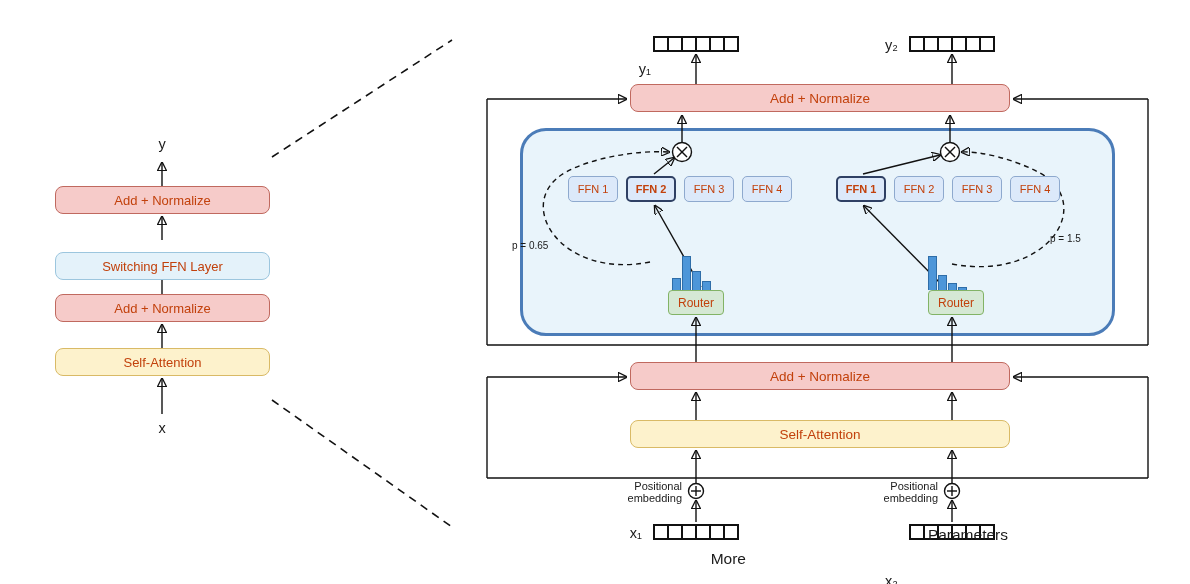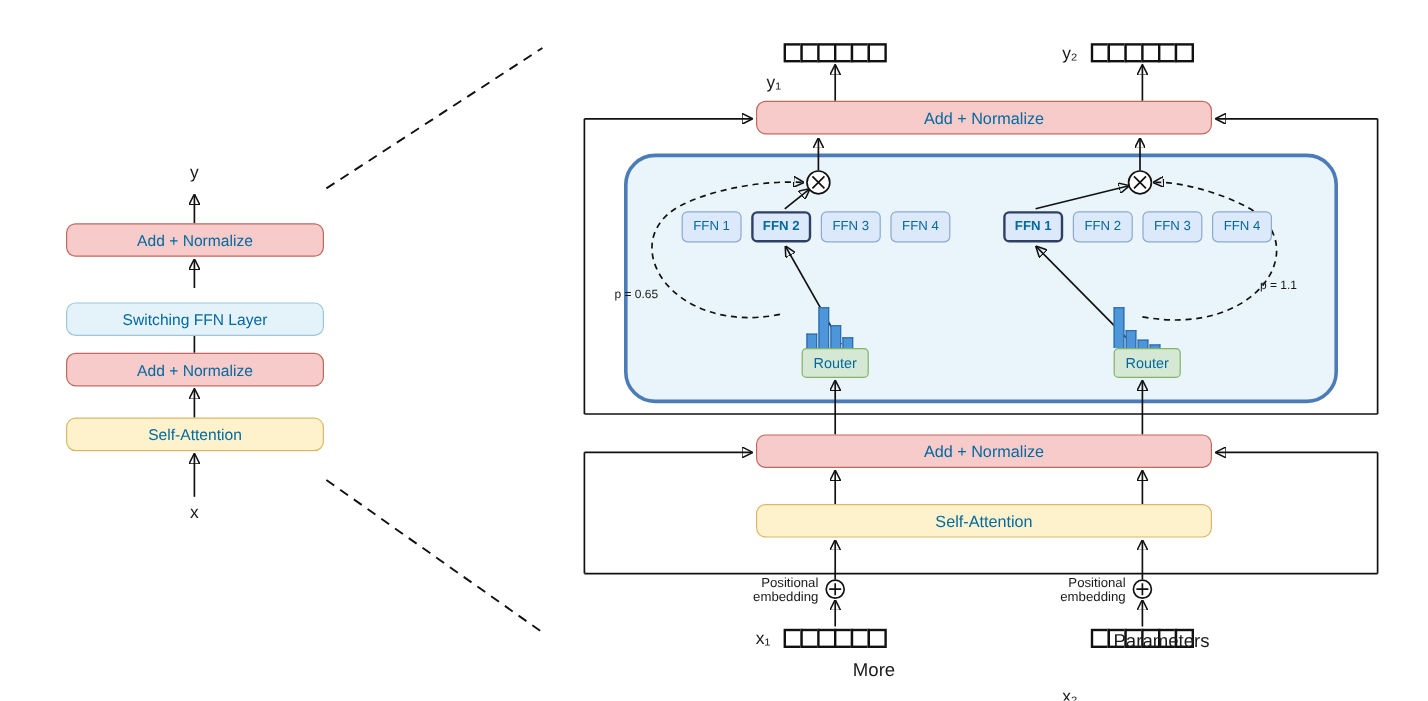--- a/index.html
+++ b/index.html
@@ -2,21 +2,21 @@
 <html style="--add-norm-fill: #F6CBC9; --add-norm-stroke: #C0695F; --attn-fill: #FDF2CC; --attn-stroke: #D9BA66; --switch-fill: #E4F2FA; --switch-stroke: #9CC6DE; --ffn-fill: #DCE9FA; --ffn-stroke: #8EA9CE; --ffn-selected-stroke: #2F4064; --container-fill: #E9F4FB; --container-stroke: #4B7CB8; --router-fill: #D5E8D4; --router-stroke: #82B366; --hist-fill: #4D96D9; --hist-stroke: #2E6DA8; --line-color: #111111;"><head>
 <meta charset="utf-8">
 <style>
   html,body{margin:0;padding:0;background:#fff;}
   .canvas{
     position:relative;width:1190px;height:584px;background:#fff;overflow:hidden;
     font-family:"Liberation Sans","DejaVu Sans",sans-serif;color:#1a1a1a;
   }
   .box{
     position:absolute;box-sizing:border-box;display:flex;align-items:center;justify-content:center;
-    border-radius:8px;font-size:13px;color:#0369a1;z-index:2;text-align:center;
+    border-radius:8px;font-size:13px;color:#c2410c;z-index:2;text-align:center;
   }
   .bar-addnorm{background:var(--add-norm-fill,#F6CBC9);border:1.4px solid var(--add-norm-stroke,#C0695F);}
   .bar-attn{background:var(--attn-fill,#FDF2CC);border:1.4px solid var(--attn-stroke,#D9BA66);}
   .bar-switch{background:var(--switch-fill,#E4F2FA);border:1.4px solid var(--switch-stroke,#9CC6DE);}
   .ffn{
     background:var(--ffn-fill,#DCE9FA);border:1.3px solid var(--ffn-stroke,#8EA9CE);
     border-radius:5px;font-size:11px;z-index:2;
   }
   .ffn.selected{border:2px solid var(--ffn-selected-stroke,#2F4064);font-weight:bold;}
   .router{
@@ -179,21 +179,21 @@
   <div class="box ffn selected" style="left:626px;top:176px;width:50px;height:26px;">FFN 2</div>
   <div class="box ffn" style="left:684px;top:176px;width:50px;height:26px;">FFN 3</div>
   <div class="box ffn" style="left:742px;top:176px;width:50px;height:26px;">FFN 4</div>
 
   <div class="box ffn selected" style="left:836px;top:176px;width:50px;height:26px;">FFN 1</div>
   <div class="box ffn" style="left:894px;top:176px;width:50px;height:26px;">FFN 2</div>
   <div class="box ffn" style="left:952px;top:176px;width:50px;height:26px;">FFN 3</div>
   <div class="box ffn" style="left:1010px;top:176px;width:50px;height:26px;">FFN 4</div>
 
   <div class="plabel" style="left:512px;top:240px;width:66px;">p = 0.65</div>
-  <div class="plabel" style="left:1050px;top:233px;width:60px;">p = 1.1</div>
+  <div class="plabel" style="left:1050px;top:233px;width:60px;">p = 1.5</div>
 
   <div class="hist" style="left:672px;top:254px;width:48px;height:36px;">
       <div style="height: 12px;"></div>
       <div style="height: 34px;"></div>
       <div style="height: 19px;"></div>
       <div style="height: 9px;"></div>
     </div>
   <div class="hist" style="left:928px;top:254px;width:48px;height:36px;">
       <div style="height: 34px;"></div>
       <div style="height: 15px;"></div>

